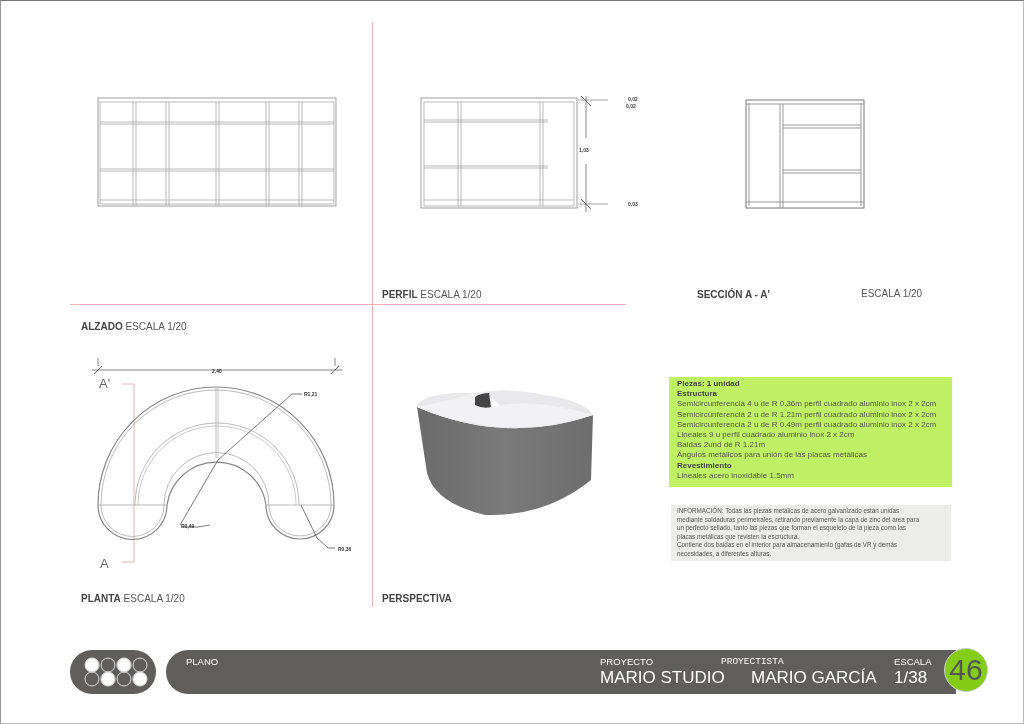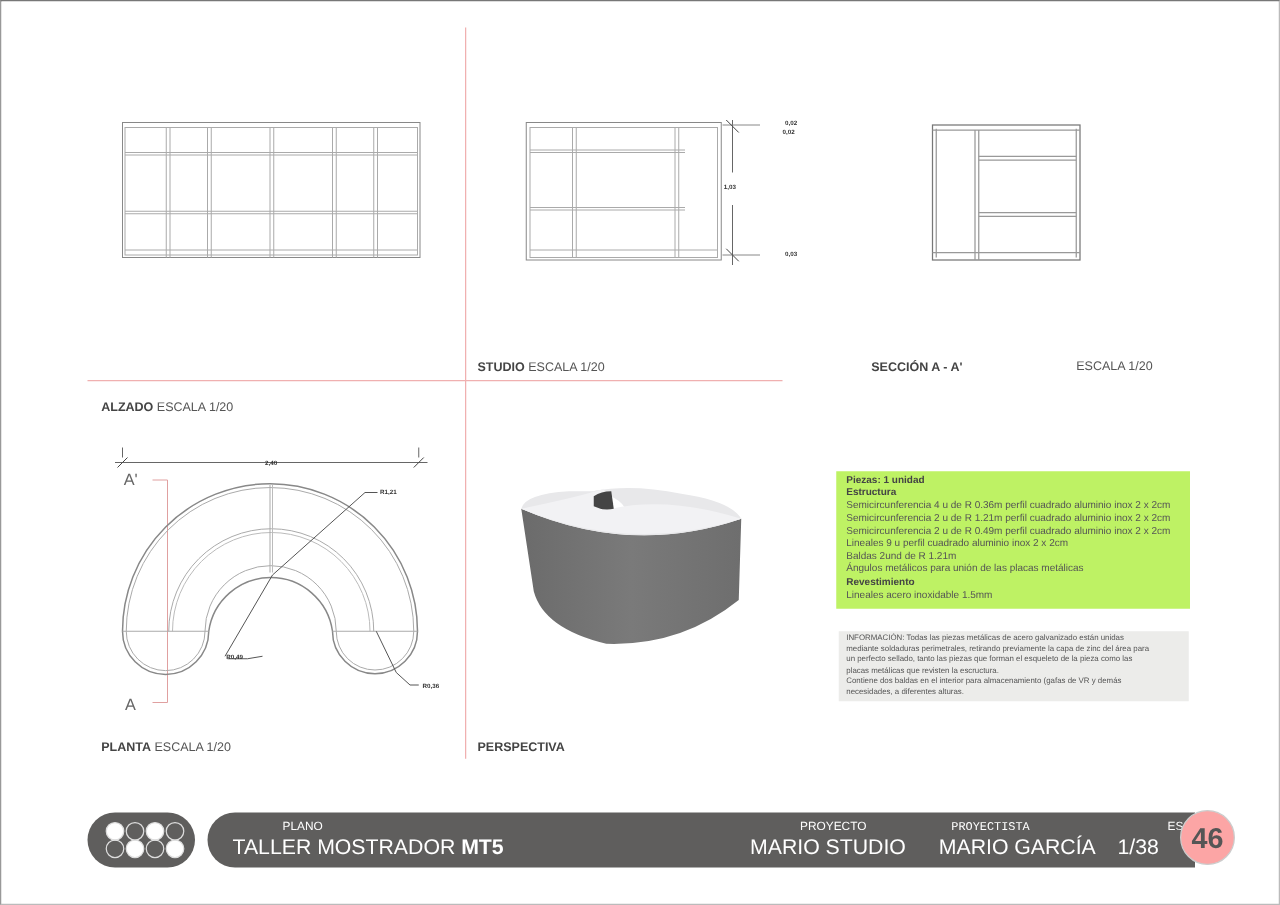--- a/index.html
+++ b/index.html
@@ -7,24 +7,24 @@
   .frame { position:absolute; left:0; top:0; width:1022px; height:722px; border-top:1px solid #777; border-left:1px solid #999; border-right:1px solid #bbb; border-bottom:1px solid #bbb; }
   .abs { position:absolute; }
   .redline { position:absolute; background:#f0b0b0; }
   .label { position:absolute; font-size:10px; color:#555; white-space:nowrap; }
   .label b { color:#444; }
   .dim { position:absolute; font-size:5px; font-weight:bold; color:#333; white-space:nowrap; }
   .infobox { position:absolute; background:#bef264; font-size:8px; line-height:10.2px; color:#555; }
   .infobox b { color:#444; }
   .notebox { position:absolute; background:#ececea; font-size:6.3px; line-height:8.6px; color:#555; }
   .titlebar { position:absolute; left:166px; top:650px; width:790px; height:44px; background:#5f5e5d; border-radius:22px 0 0 22px; color:#fff; }
-  .tb-small { position:absolute; font-size:9.5px; color:#fff;margin-left:40px; }
+  .tb-small { position:absolute; font-size:9.5px; color:#fff; }
   .tb-big { position:absolute; font-size:17px; color:#fff; white-space:nowrap; }
   .logo { position:absolute; left:70px; top:650px; width:86px; height:44px; background:#5f5e5d; border-radius:22px; }
-  .pagecircle { position:absolute; left:944px; top:648px; width:42px; height:42px; border-radius:50%; background:#fca5a5; border:1px solid #ccc; text-align:center; line-height:42px; font-size:23px; font-weight:bold; color:#555; }
+  .pagecircle { position:absolute; left:944px; top:648px; width:42px; height:42px; border-radius:50%; background:#84cc16; border:1px solid #ccc; text-align:center; line-height:42px; font-size:30px; font-weight:normal; color:#555; }
 </style>
 </head>
 <body>
 
 <div class="frame"></div>
 
 <div class="redline" style="left:372px;top:22px;width:1px;height:585px;"></div>
 <div class="redline" style="left:70px;top:304px;width:556px;height:1px;"></div>
 
 <svg class="abs" style="left:96px;top:96px" width="244" height="115">
@@ -85,21 +85,21 @@
       <line x1="39" y1="8" x2="39" y2="112"></line>
     <line x1="39" y1="29" x2="117" y2="29"></line>
       <line x1="39" y1="32" x2="117" y2="32"></line>
     <line x1="39" y1="74" x2="117" y2="74"></line>
       <line x1="39" y1="77" x2="117" y2="77"></line>
     <line x1="2" y1="106" x2="120" y2="106"></line>
   </g>
 </svg>
 
 <div class="label" style="left:81px;top:289px;margin-top:32px;"><b>ALZADO</b> <span>ESCALA 1/20</span></div>
-<div class="label" style="left:382px;top:289px;"><b>STUDIO</b> <span>ESCALA 1/20</span></div>
+<div class="label" style="left:382px;top:289px;"><b>PERFIL</b> <span>ESCALA 1/20</span></div>
 <div class="label" style="left:697px;top:289px;"><b>SECCIÓN A - A'</b></div>
 <div class="label" style="left:861px;top:288px;">ESCALA 1/20</div>
 <div class="label" style="left:81px;top:593px;"><b>PLANTA</b> <span>ESCALA 1/20</span></div>
 <div class="label" style="left:382px;top:593px;"><b>PERSPECTIVA</b></div>
 
 <svg class="abs" style="left:70px;top:350px" width="295" height="230">
   <g fill="none" stroke-width="0.8">
 
     <line x1="22" y1="20" x2="272" y2="20" stroke="#666"></line>
     <line x1="28" y1="8" x2="28" y2="16" stroke="#666"></line>
@@ -176,21 +176,20 @@
       <circle cx="70" cy="15" r="7"></circle>
       <circle cx="22" cy="29" r="7"></circle>
       <circle cx="38" cy="29" r="7" fill="#fff"></circle>
       <circle cx="54" cy="29" r="7"></circle>
       <circle cx="70" cy="29" r="7" fill="#fff"></circle>
     </g>
   </svg>
 </div>
 <div class="titlebar">
   <div class="tb-small" style="left:20px;top:6px;">PLANO</div>
-  <div class="tb-big" style="left:20px;top:18px;"><span>TALLER MOSTRADOR </span><b>MT5</b></div>
   <div class="tb-small" style="left:434px;top:6px;">PROYECTO</div>
   <div class="tb-big" style="left:434px;top:18px;">MARIO STUDIO</div>
   <div class="tb-small" style="left:555px;top:6px;font-family:Liberation Mono, monospace;">PROYECTISTA</div>
   <div class="tb-big" style="left:585px;top:18px;">MARIO GARCÍA</div>
   <div class="tb-small" style="left:728px;top:6px;">ESCALA</div>
   <div class="tb-big" style="left:728px;top:18px;">1/38</div>
 </div>
 <div class="pagecircle">46</div>
 
 </body></html>

